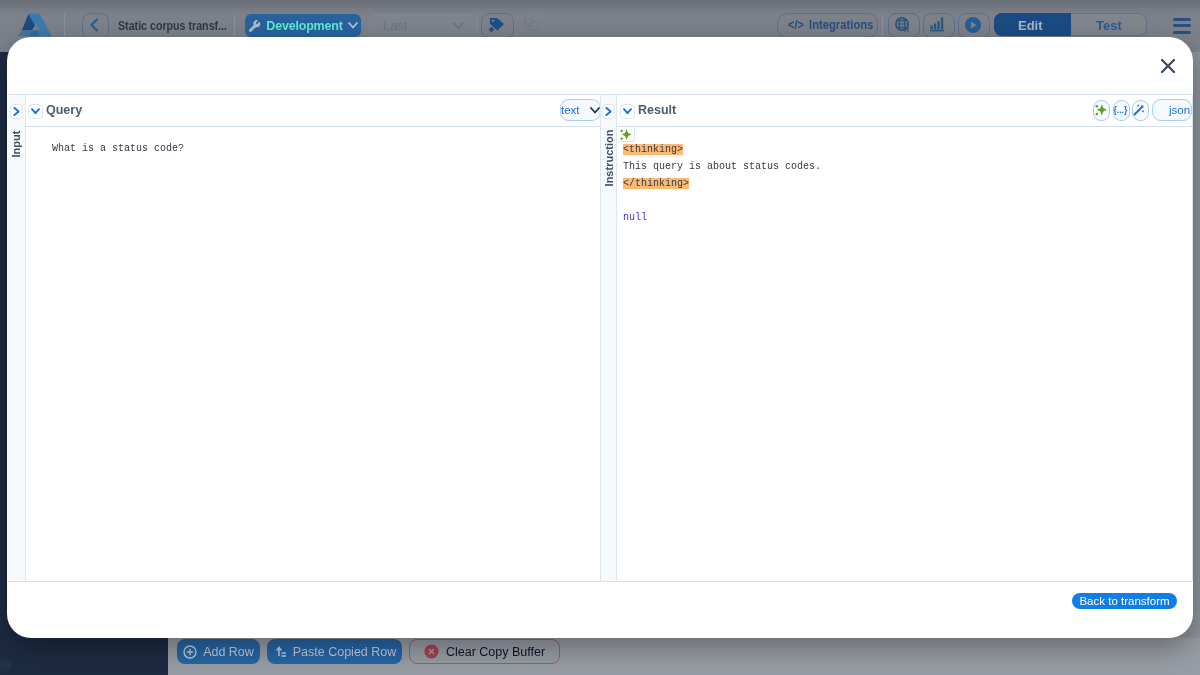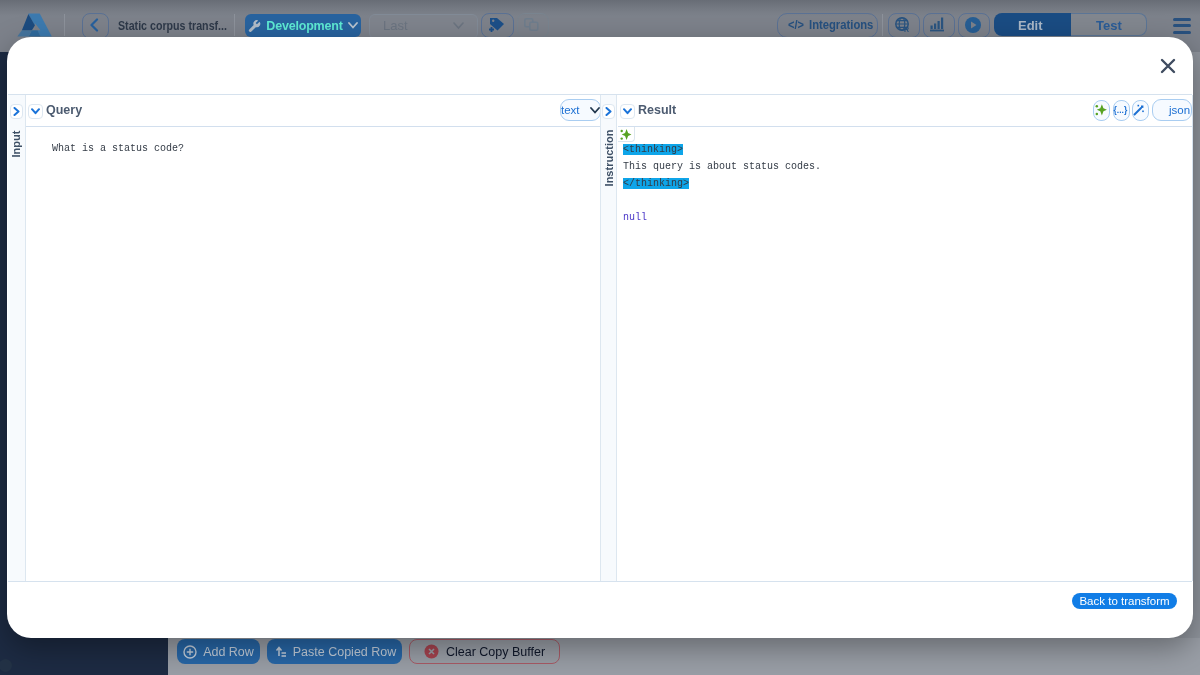--- a/index.html
+++ b/index.html
@@ -22,21 +22,21 @@
   .rail{position:absolute;background:#f7fafd;}
   .sqbtn{position:absolute;background:#fff;border:1px solid #dde7f1;border-radius:4px;
     display:flex;align-items:center;justify-content:center;}
   .pill{position:absolute;border:1px solid #a9cdf1;border-radius:9px;background:#f6faff;
     display:flex;align-items:center;justify-content:space-between;}
   .ptext{color:#1b6fd3;}
   .hdr{color:#4c5b70;font-weight:bold;font-size:12.5px;}
   .vlabel{position:absolute;color:#3e5066;font-weight:bold;font-size:11px;white-space:nowrap;}
   .mono{font-family:"Liberation Mono",monospace;font-size:10px;line-height:17px;
     color:#333b46;white-space:pre;}
-  .grn{background:#0ea5e9;}
+  .grn{background:#fdba74;}
 </style>
 </head>
 <body>
 <div id="app">
 
   <div id="topbar" class="abs"></div>
   <div id="navy" class="abs"></div>
   <div id="bstrip" class="abs"></div>
   <div class="abs" style="left:-1px;top:659px;width:13px;height:13px;border-radius:50%;background:#233246;"></div>
 

